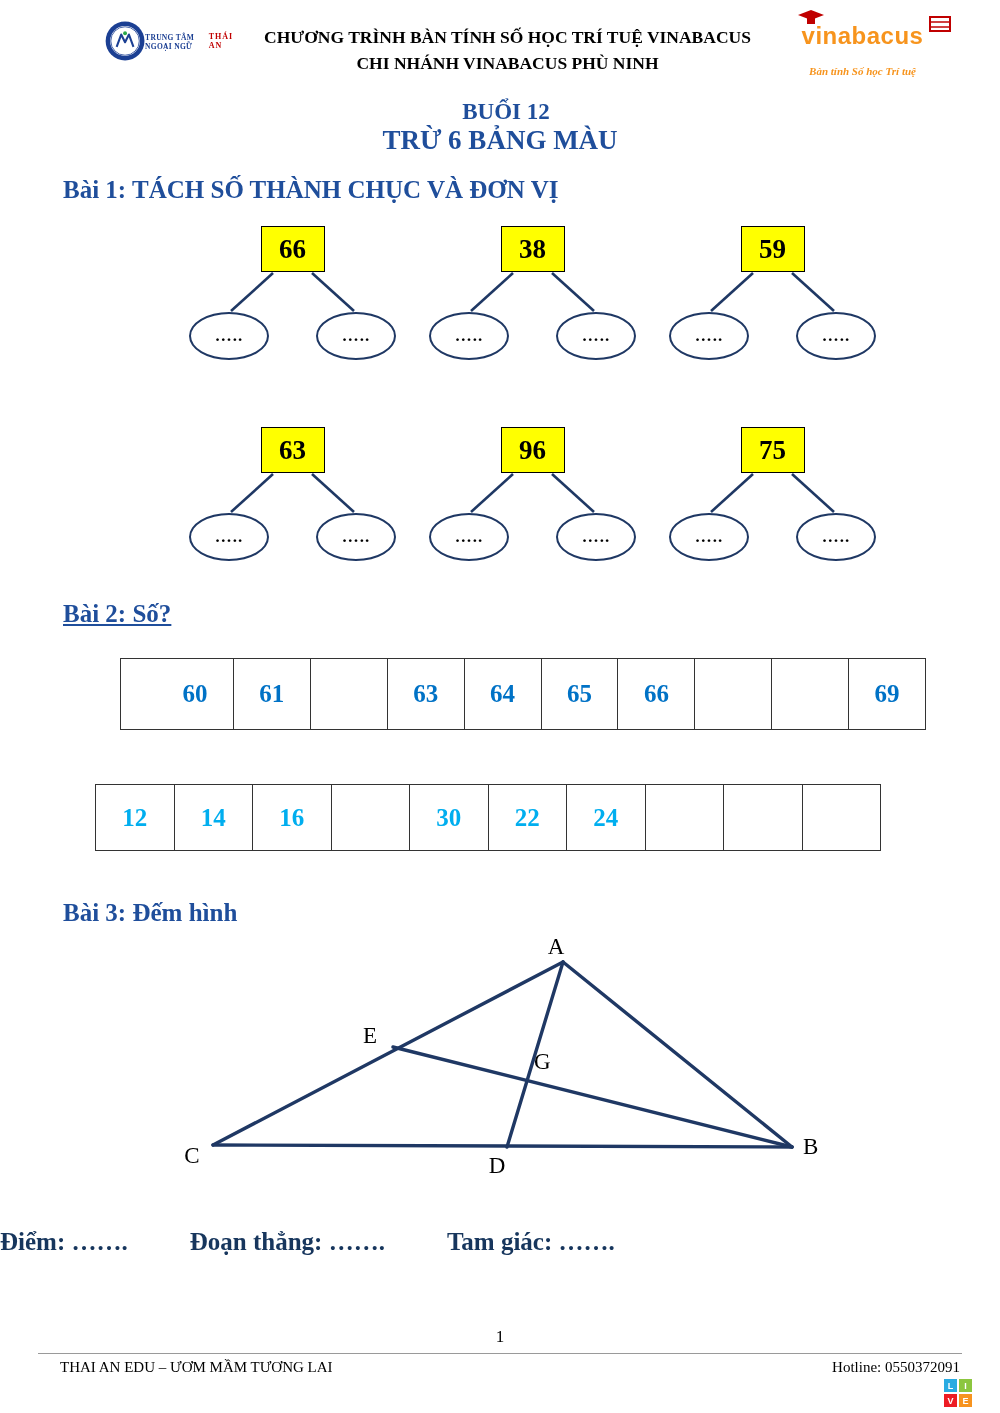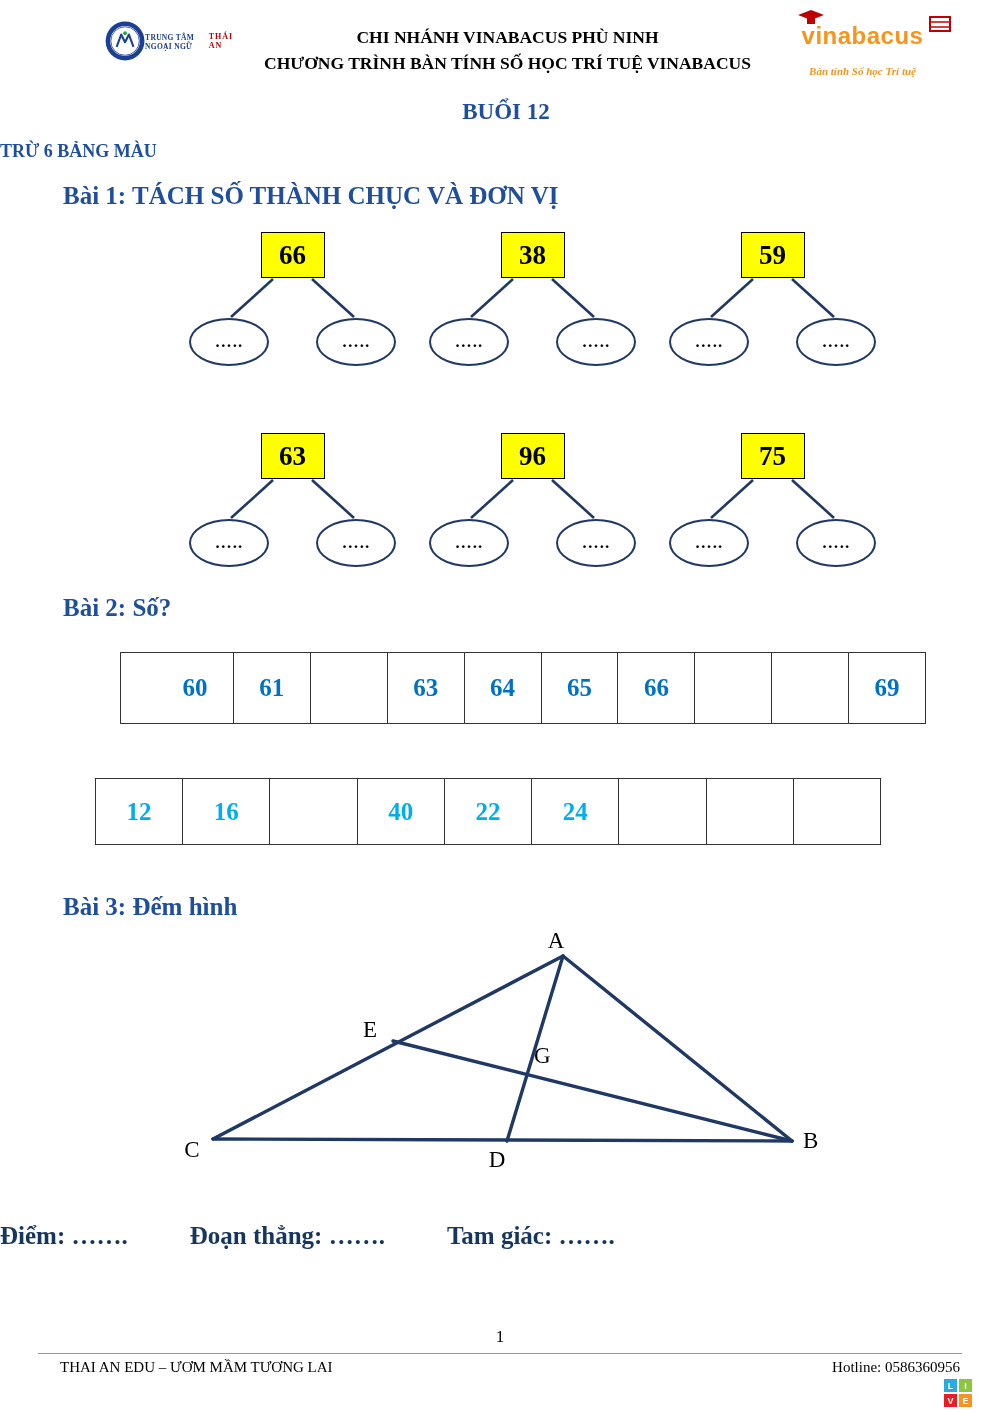--- a/index.html
+++ b/index.html
@@ -14,21 +14,21 @@
   .header-center { flex: 1; text-align: center; padding-top: 14px; }
   .header-center div { font-size: 17.5px; font-weight: bold; line-height: 1.5; }
   .logo-right { width: 165px; position: relative; padding-top: 12px; text-align: center; }
   .brand-word { font-family: "Liberation Sans", sans-serif; font-size: 24px; font-weight: bold; color: #f7941d; letter-spacing: .5px; }
   .brand-tagline { font-size: 11px; font-style: italic; font-weight: bold; color: #f7941d; margin-top: 15px; }
   .cap-icon { position: absolute; top: 0; left: 18px; }
   .abacus-icon { position: absolute; top: 6px; right: -6px; }
 
   
   .title-session { text-align: center; font-size: 23px; font-weight: bold; color: #1f4e9b; margin-top: 22px; padding-left: 12px; }
-  .title-topic   { font-size: 18px; font-weight: bold; color: #1f4e9b; margin-top: 16px; }
+  .title-topic   { text-align: center; font-size: 27px; font-weight: bold; color: #1f4e9b; margin-top: 0; }
   .bai-heading { font-size: 25px; font-weight: bold; color: #1f4e9b; margin: 20px 0 0 63px; }
 
   
   .decomp-row { display: flex; justify-content: space-between; padding-left: 185px; padding-right: 120px; margin-top: 22px; }
   .decomp-row.second { margin-top: 66px; }
   .decomp { width: 215px; height: 135px; position: relative; }
   .num-box { width: 64px; height: 46px; background: #ffff00; border: 1.6px solid #000;
              margin: 0 auto; display: flex; align-items: center; justify-content: center;
              font-size: 27px; font-weight: bold; }
   .connector { position: absolute; top: 46px; left: 0; }
@@ -76,22 +76,22 @@
       <circle cx="31" cy="31" r="30" fill="#1b3f93"></circle>
       <circle cx="31" cy="31" r="23" fill="#ffffff"></circle>
       <circle cx="31" cy="31" r="22" fill="none" stroke="#1b3f93" stroke-width="1.2"></circle>
       <path d="M18 40 L25 21 L31 33 L37 21 L44 40" fill="none" stroke="#1b3f93" stroke-width="3.2" stroke-linejoin="round"></path>
       <circle cx="31" cy="19" r="3" fill="#2aa84a"></circle>
     </svg>
     <div class="logo-left-text1">TRUNG TÂM NGOẠI NGỮ</div>
     <div class="logo-left-text2">THÁI AN</div>
   </div>
   <div class="header-center">
+    <div>CHƯƠNG TRÌNH BÀN TÍNH SỐ HỌC TRÍ TUỆ VINABACUS</div>
     <div>CHI NHÁNH VINABACUS PHÙ NINH</div>
-    <div>CHƯƠNG TRÌNH BÀN TÍNH SỐ HỌC TRÍ TUỆ VINABACUS</div>
   </div>
   <div class="logo-right">
     <span class="cap-icon">
       <svg width="26" height="16" viewBox="0 0 26 16">
         <polygon points="13,0 26,5 13,10 0,5" fill="#c00000"></polygon>
         <rect x="9" y="8" width="8" height="6" fill="#c00000"></rect>
       </svg>
     </span>
     <span class="abacus-icon">
       <svg width="22" height="16" viewBox="0 0 22 16">
@@ -175,40 +175,41 @@
       <line x1="88" y1="1" x2="46" y2="39" stroke="#1f3864" stroke-width="2.6"></line>
       <line x1="127" y1="1" x2="169" y2="39" stroke="#1f3864" stroke-width="2.6"></line>
     </svg>
     <div class="ellipse-row">
       <div class="ellipse">…..</div>
       <div class="ellipse">…..</div>
     </div>
   </div>
 </div>
 
-<div class="bai-heading" style="margin-top:26px;">Bài 2: Số?</div>
+<div class="bai-heading" style="margin-top:38px;text-decoration:underline;">Bài 2: Số?</div>
 
 <div class="seq-table table1">
   <div class="cell">60</div>
   <div class="cell">61</div>
   <div class="cell"></div>
   <div class="cell">63</div>
   <div class="cell">64</div>
   <div class="cell">65</div>
   <div class="cell">66</div>
   <div class="cell"></div>
   <div class="cell"></div>
   <div class="cell">69</div>
 </div>
 
 <div class="seq-table table2">
   <div class="cell">12</div>
+  <div class="cell">14</div>
   <div class="cell">16</div>
   <div class="cell"></div>
-  <div class="cell">40</div>
+  <div class="cell">30</div>
   <div class="cell">22</div>
   <div class="cell">24</div>
   <div class="cell"></div>
   <div class="cell"></div>
   <div class="cell"></div>
 </div>
 
 <div class="bai-heading bai3-heading">Bài 3: Đếm hình</div>
 
 <div class="figure-wrap">
@@ -233,21 +234,21 @@
   <span>Điểm: …….</span>
   <span>Đoạn thẳng: …….</span>
   <span>Tam giác: …….</span>
 </div>
 
 <footer class="footer">
   <div class="page-number">1</div>
   <hr class="footer-rule">
   <div class="footer-row">
     <span>THAI AN EDU – ƯƠM MẦM TƯƠNG LAI</span>
-    <span>Hotline: 0586360956</span>
+    <span>Hotline: 0550372091</span>
   </div>
   <div class="lw-logo">
     <span class="lw-grid">
       <span class="lw-sq s0">L</span>
       <span class="lw-sq s1">I</span>
       <span class="lw-sq s2">V</span>
       <span class="lw-sq s3">E</span>
     </span>
   </div>
 </footer>

